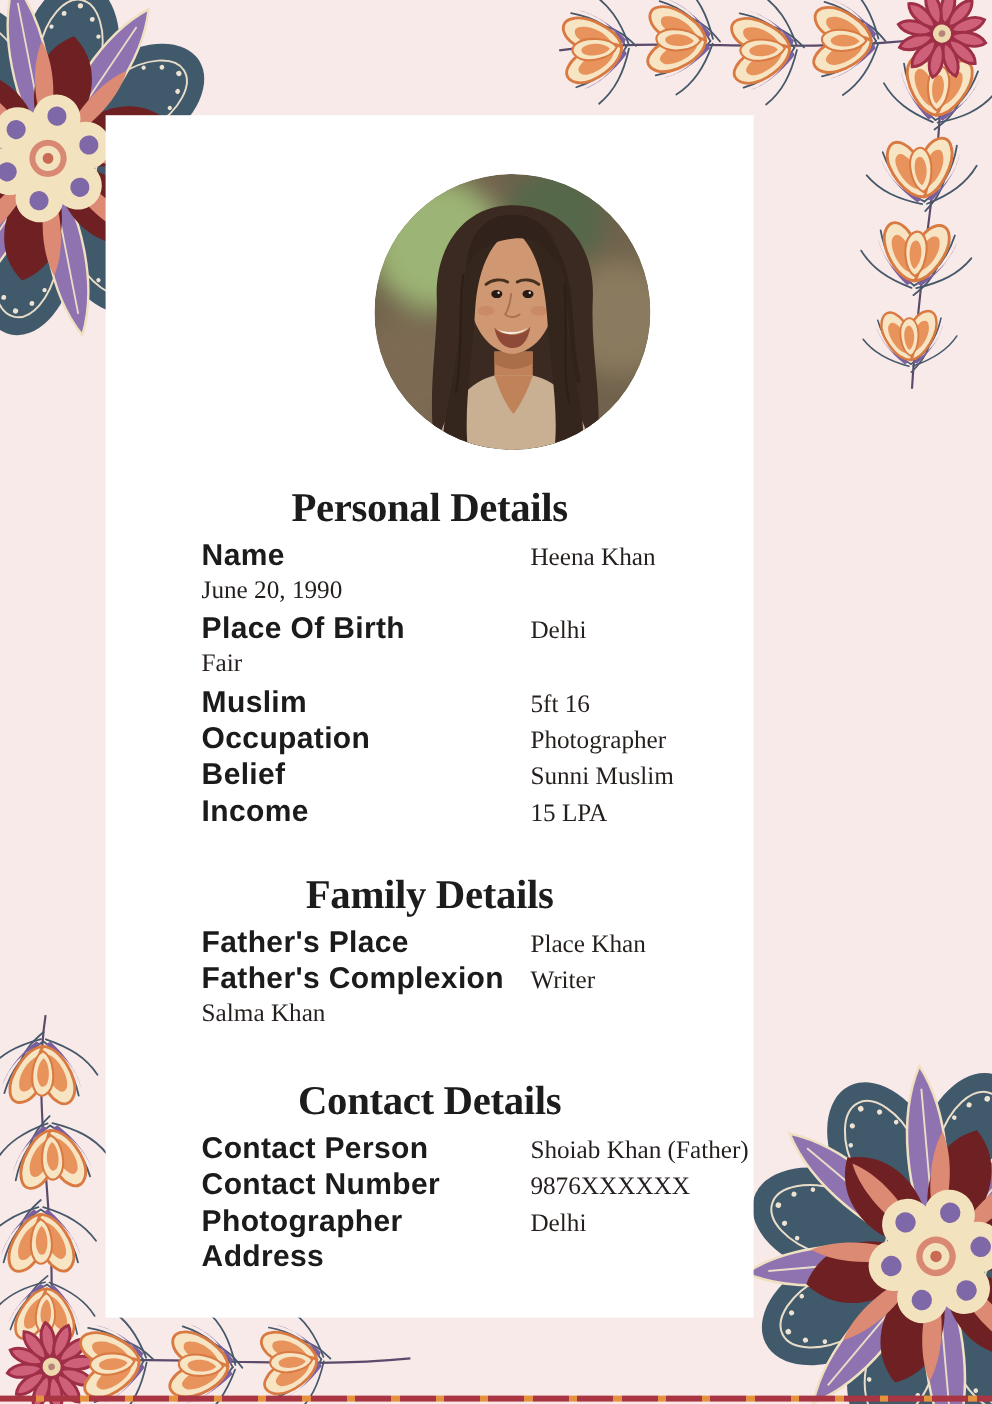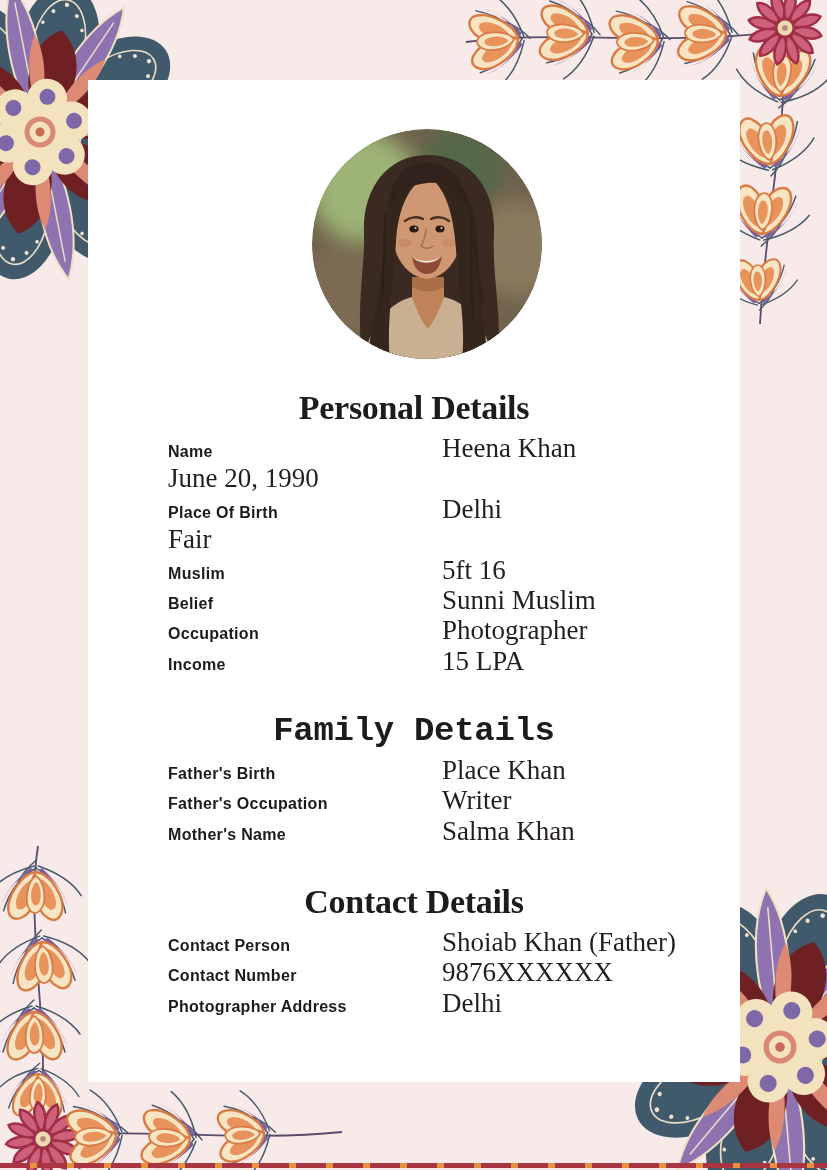--- a/index.html
+++ b/index.html
@@ -3,47 +3,47 @@
 <meta charset="utf-8">
 <style>
   * { margin:0; padding:0; box-sizing:border-box; }
   body { background:#555; font-family:"Liberation Sans", sans-serif; }
   .page {
     position:relative; width:827px; height:1170px; margin:0 auto;
     background:#f8eae8; overflow:hidden;
   }
   .decor { position:absolute; z-index:1; pointer-events:none; }
   .card {
-    position:absolute; left:88px; top:80px; width:652px; height:1002px;
+    position:absolute; left:88px; top:96px; width:540px; height:1002px;
     background:#ffffff; z-index:2;
   }
   .photo {
     position:absolute; left:224px; top:49px; width:230px; height:230px;
     border-radius:50%; overflow:hidden;
   }
   .photo svg { display:block; width:100%; height:100%; }
   .heading {
     position:absolute; left:0; width:100%; text-align:center;
     font-family:"Liberation Serif", serif; font-weight:700;
     font-size:34px; letter-spacing:-0.3px; color:#1c1c1c; line-height:40px;
   }
   #personal-heading { top:308px; }
-  #family-heading   { top:631px;font-family:Liberation Mono, monospace; }
+  #family-heading   { top:631px; }
   #contact-heading  { top:802px; }
   .rows { position:absolute; left:80px; width:572px; }
   #personal-rows { top:353px; }
   #family-rows   { top:675px; }
   #contact-rows  { top:847px; }
   .row { height:30.4px; display:flex; align-items:baseline; }
   .label {
     width:274px; flex:0 0 274px;
-    font-weight:700; font-size:16px; letter-spacing:0.3px; color:#1b1b1b;
+    font-weight:700; font-size:25px; letter-spacing:0.3px; color:#1b1b1b;
   }
   .value {
-    font-family:"Liberation Serif", serif; font-size:27px; color:#241f1d;
+    font-family:"Liberation Serif", serif; font-size:21px; color:#241f1d;
   }
   .dashline {
     position:absolute; left:0; right:0; bottom:2px; height:5px; z-index:1;
     background:repeating-linear-gradient(90deg,
       #a93543 0px, #a93543 30px, #e5923f 30px, #e5923f 37px);
   }
   .flower-tl { left:-120px; top:-28px; width:320px; height:320px; transform:rotate(12deg); }
   .flower-br { left:610px; top:877px; width:340px; height:340px; transform:rotate(18deg); }
   .vine-tr { left:458px; top:-8px; width:370px; height:350px; }
   .vine-bl { left:-6px; top:802px; width:370px; height:370px; }
@@ -255,45 +255,44 @@
         <span class="value">Delhi</span>
       </div>
       <div class="row">
         <span class="value">Fair</span>
       </div>
       <div class="row">
         <span class="label">Muslim</span>
         <span class="value">5ft 16</span>
       </div>
       <div class="row">
+        <span class="label">Occupation</span>
+        <span class="value">Photographer</span>
+      </div>
+      <div class="row">
         <span class="label">Belief</span>
         <span class="value">Sunni Muslim</span>
       </div>
       <div class="row">
-        <span class="label">Occupation</span>
-        <span class="value">Photographer</span>
-      </div>
-      <div class="row">
         <span class="label">Income</span>
         <span class="value">15 LPA</span>
       </div>
     </div>
 
     <div class="heading" id="family-heading">Family Details</div>
     <div class="rows" id="family-rows">
       <div class="row">
-        <span class="label">Father's Birth</span>
+        <span class="label">Father's Place</span>
         <span class="value">Place Khan</span>
       </div>
       <div class="row">
-        <span class="label">Father's Occupation</span>
+        <span class="label">Father's Complexion</span>
         <span class="value">Writer</span>
       </div>
       <div class="row">
-        <span class="label">Mother's Name</span>
         <span class="value">Salma Khan</span>
       </div>
     </div>
 
     <div class="heading" id="contact-heading">Contact Details</div>
     <div class="rows" id="contact-rows">
       <div class="row">
         <span class="label">Contact Person</span>
         <span class="value">Shoiab Khan (Father)</span>
       </div>

